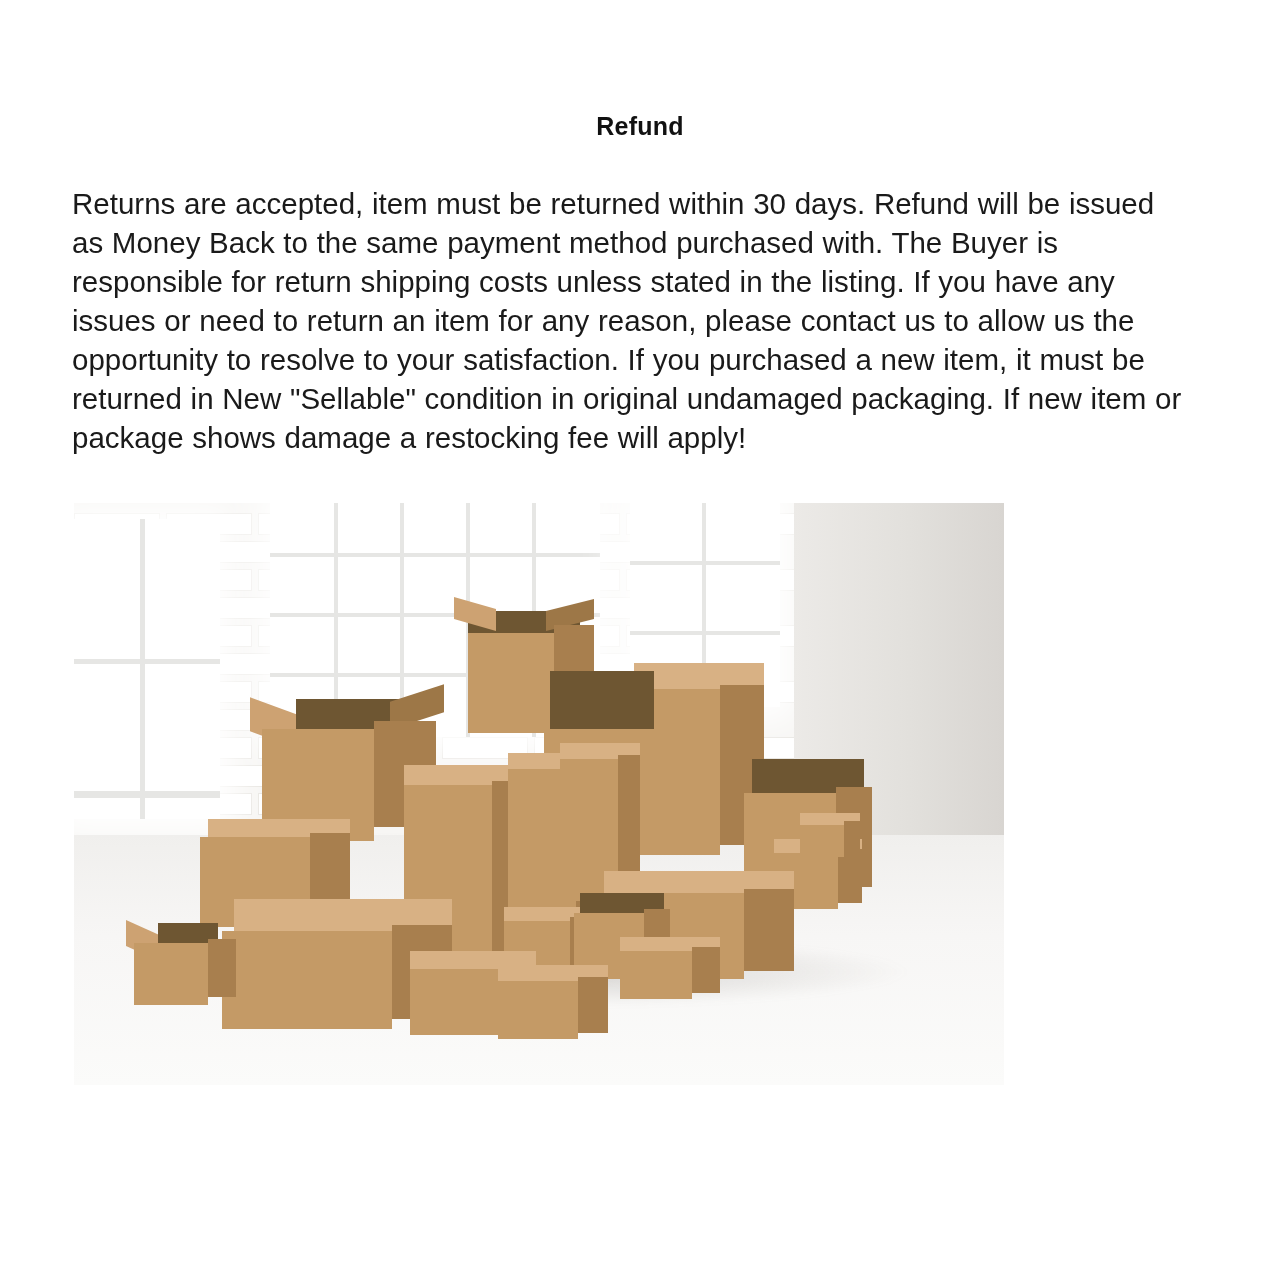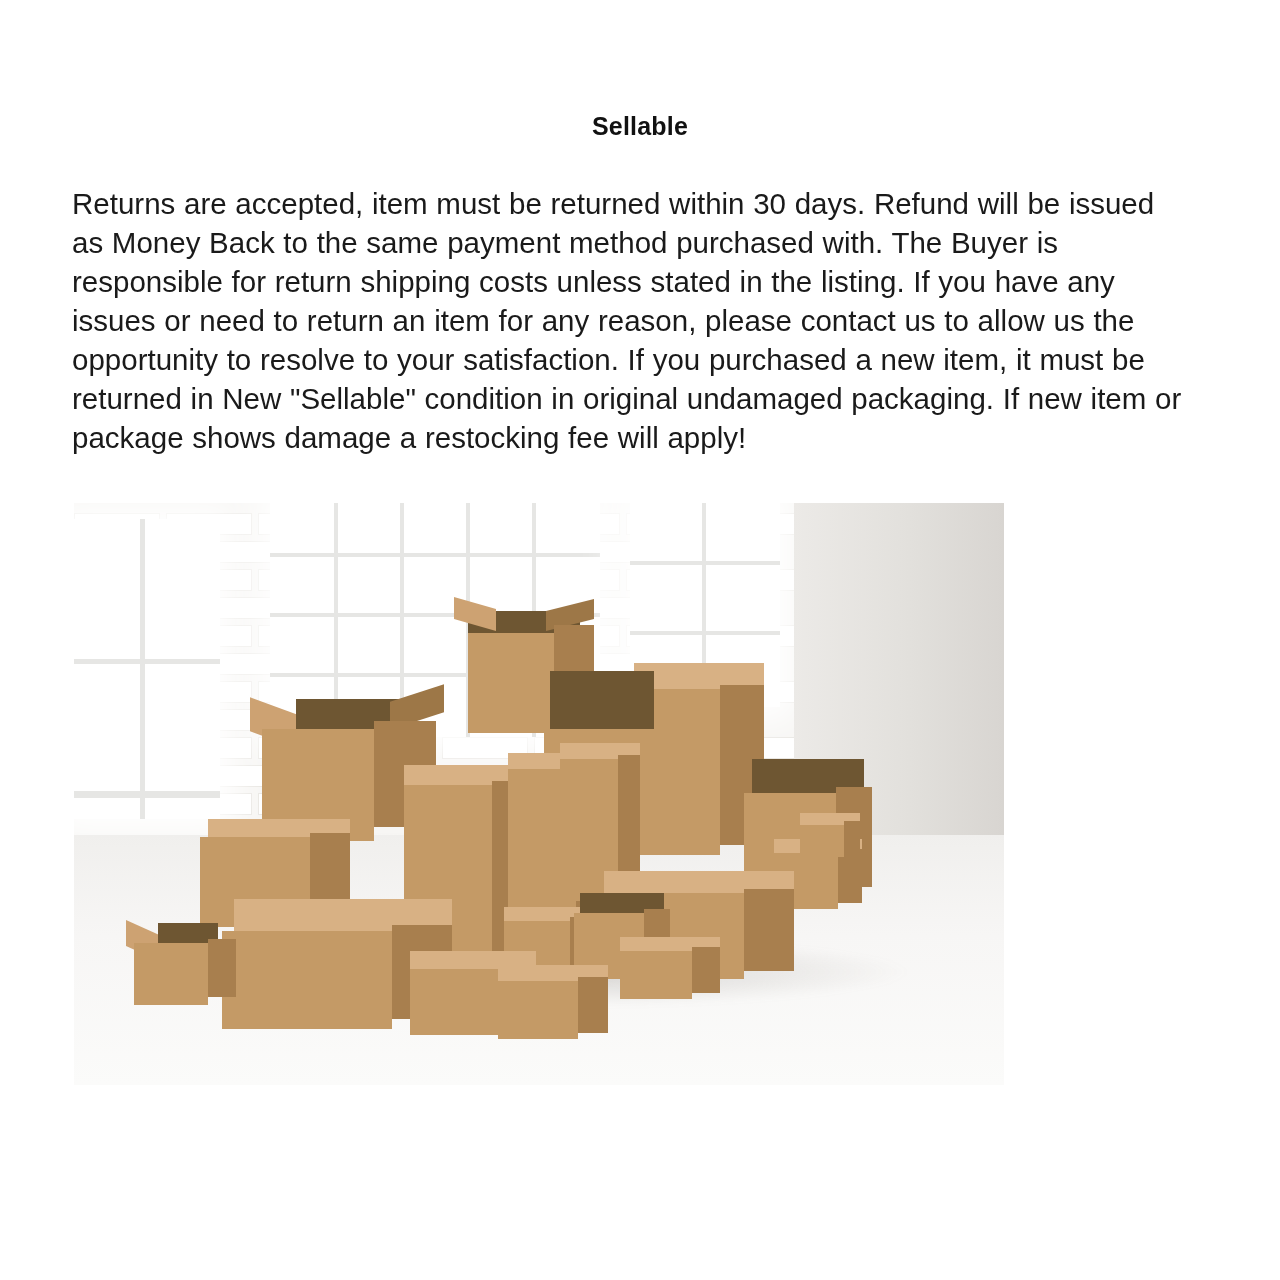--- a/index.html
+++ b/index.html
@@ -111,21 +111,21 @@
   .face-side  { position: absolute; background: #a87f4e; }
   .flap       { position: absolute; background: #cda272; }
   .flap-dark  { position: absolute; background: #9d7747; }
   .inner      { position: absolute; background: #6e5632; }
 </style>
 </head>
 <body>
 
 <div class="page">
 
-  <h1 class="doc-title">Sellable</h1>
+  <h1 class="doc-title">Refund</h1>
 
   <p class="doc-body">Returns are accepted, item must be returned within 30 days. Refund will be issued as Money Back to the same payment method purchased with. The Buyer is responsible for return shipping costs unless stated in the listing. If you have any issues or need to return an item for any reason, please contact us to allow us the opportunity to resolve to your satisfaction. If you purchased a new item, it must be returned in New "Sellable" condition in original undamaged packaging. If new item or package shows damage a restocking fee will apply!</p>
 
   <div class="image-frame" title="Pile of brown cardboard shipping boxes stacked on a white floor in a bright room with large windows and a white brick wall">
 
     <div class="room">
 
       <div class="wall-left-brick">
         <div class="brick" style="left:0px;   top:10px;  width:86px; height:22px;"></div>
         <div class="brick" style="left:92px;  top:10px;  width:86px; height:22px;"></div>

